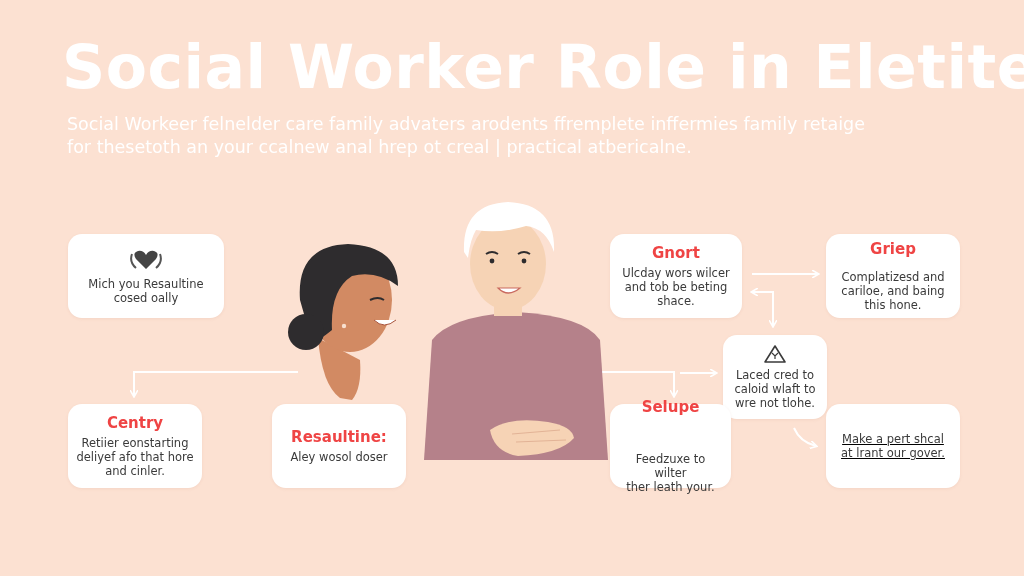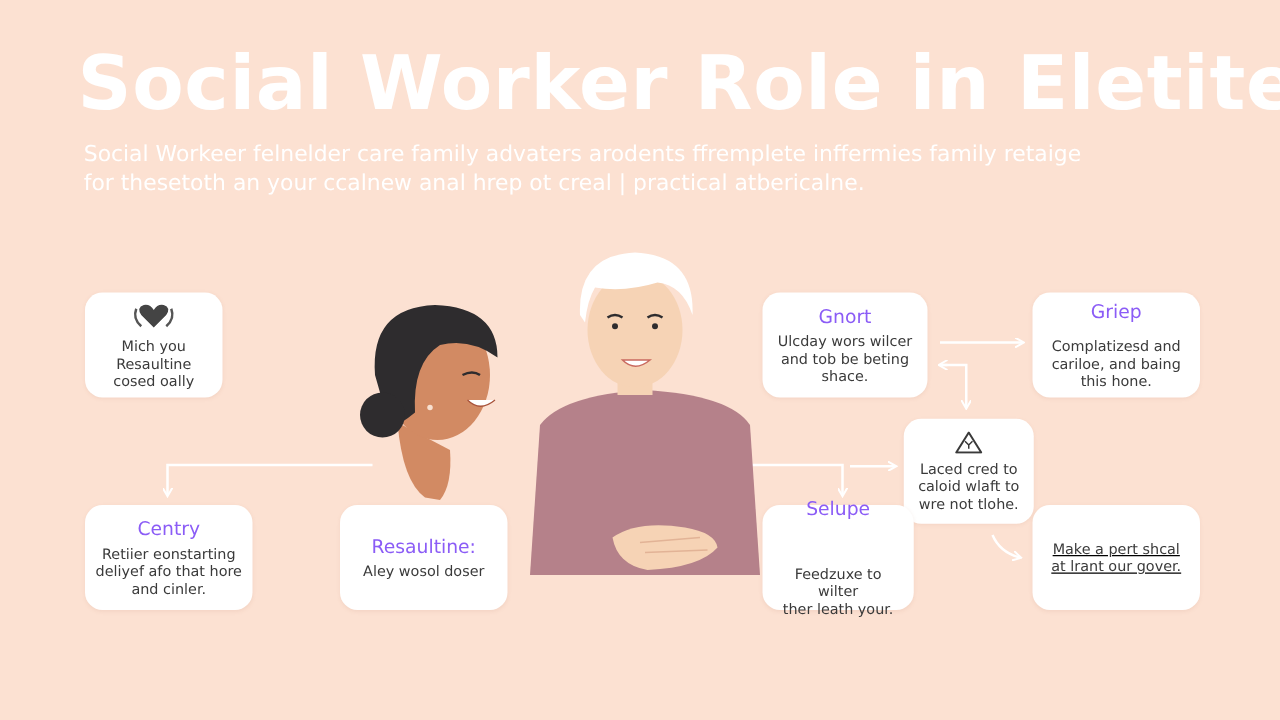--- a/index.html
+++ b/index.html
@@ -21,22 +21,22 @@
     font-size: 17.5px; color: #ffffff; line-height: 23px;
   }
   .card {
     position: absolute; background: #ffffff; border-radius: 14px;
     box-shadow: 0 1px 3px rgba(200,150,130,0.15);
     text-align: center; box-sizing: border-box;
     display: flex; flex-direction: column; align-items: center; justify-content: center;
     padding: 6px 8px;
   }
   .card .heading {
-    font-family: "DejaVu Sans", sans-serif; font-weight: normal;
-    color: #8b5cf6; font-size: 15px; line-height: 19px; margin-bottom: 3px;
+    font-family: "DejaVu Sans", sans-serif; font-weight: bold;
+    color: #ef4444; font-size: 15px; line-height: 19px; margin-bottom: 3px;
   }
   .card .body {
     font-family: "DejaVu Sans", sans-serif;
     color: #3a3a3a; font-size: 11.5px; line-height: 14px;
   }
   .icon svg { display: block; }
   .connectors { position: absolute; left: 0; top: 0; }
   .figure { position: absolute; left: 0; top: 0; }
 </style>
 </head>
@@ -91,21 +91,21 @@
     <path d="M486,254 Q492,250 498,254" stroke="#2e2c2e" stroke-width="2" fill="none"></path>
     <path d="M518,254 Q524,250 530,254" stroke="#2e2c2e" stroke-width="2" fill="none"></path>
     <circle cx="492" cy="261" r="2.4" fill="#2e2c2e"></circle>
     <circle cx="524" cy="261" r="2.4" fill="#2e2c2e"></circle>
     <path d="M498,288 Q508,298 520,288 Z" fill="#ffffff" stroke="#c96a5f" stroke-width="1.2"></path>
     <path d="M490,430 Q510,416 548,422 Q572,426 574,438 Q560,454 518,456 Q494,452 490,430 Z" fill="#f6d3b5"></path>
     <path d="M512,434 L560,430 M516,442 L566,440" stroke="#e2b396" stroke-width="1.2"></path>
   </g>
 </svg>
 
-<div class="card" style="left:68px;top:234px;width:110px;height:84px;">
+<div class="card" style="left:68px;top:234px;width:156px;height:84px;">
   <span class="icon">
     <svg width="36" height="24" viewBox="0 0 36 24">
       <path d="M18,21 L8,11 Q4,5 10,3 Q15,2 18,7 Q21,2 26,3 Q32,5 28,11 Z" fill="#444444"></path>
       <path d="M4,6 Q1,14 8,20" stroke="#555555" stroke-width="2" fill="none"></path>
       <path d="M32,6 Q35,14 28,20" stroke="#555555" stroke-width="2" fill="none"></path>
     </svg>
   </span>
   <div class="body" style="margin-top:5px;">
     <div>Mich you Resaultine</div>
     <div>cosed oally</div>

